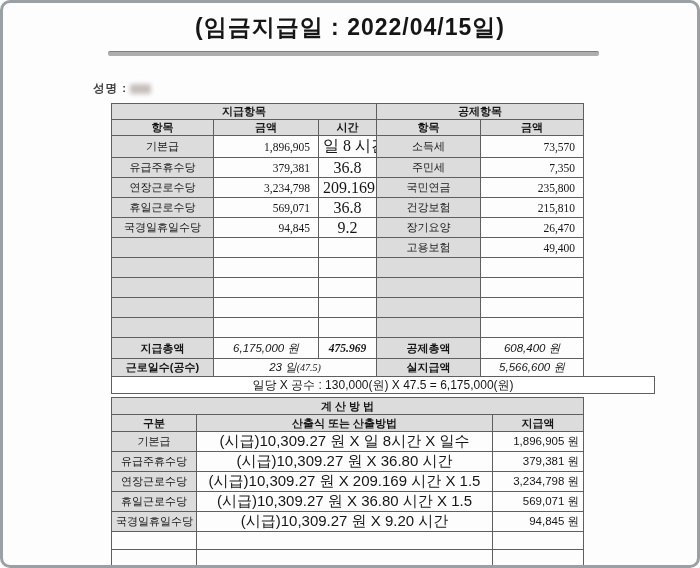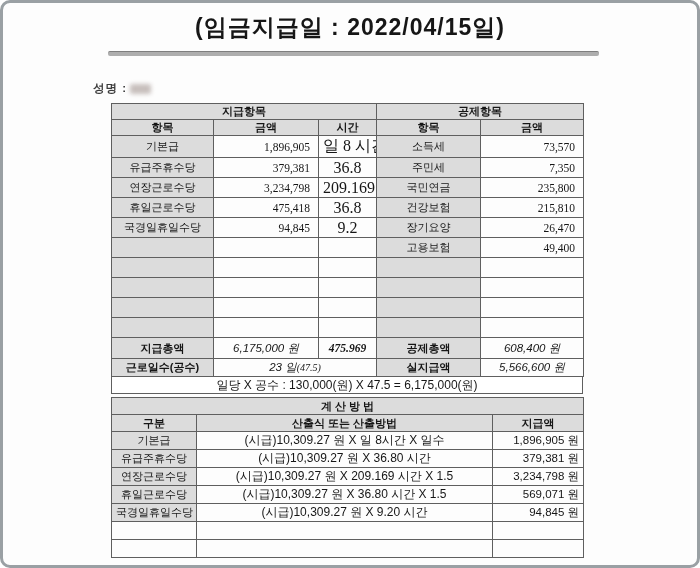--- a/index.html
+++ b/index.html
@@ -55,23 +55,23 @@
   td.b { font-weight:bold; }
   td.num {
     font-family:"Liberation Serif", serif; font-size:11.5px;
     text-align:right; padding-right:8px;
   }
   td.hrs { font-family:"Liberation Serif", serif; font-size:16px; }
   td.ctr { text-align:center; font-size:11.5px;font-style:italic; }
   .serif { font-family:"Liberation Serif", serif; }
   .paren { font-size:10px; }
   td.camt { text-align:right; font-size:11.5px; }
-  td.formula { font-size:12px; }
+  td.formula { font-size:15px; }
   .daily {
-    position:absolute; top:373px; left:108px; width:472px; height:18px;
+    position:absolute; top:373px; left:108px; width:544px; height:18px;
     border:1px solid var(--line); background:#fff;
     font-size:12px; text-align:center; line-height:17px;
   }
 </style>
 </head>
 <body>
 
 <div class="frame">
 
   <div class="title">(임금지급일 : 2022/04/15일)</div>
@@ -118,21 +118,21 @@
     </tr>
     <tr class="drow">
       <td class="g">연장근로수당</td>
       <td class="num">3,234,798</td>
       <td class="hrs">209.169</td>
       <td class="g">국민연금</td>
       <td class="num">235,800</td>
     </tr>
     <tr class="drow">
       <td class="g">휴일근로수당</td>
-      <td class="num">475,418</td>
+      <td class="num">569,071</td>
       <td class="hrs">36.8</td>
       <td class="g">건강보험</td>
       <td class="num">215,810</td>
     </tr>
     <tr class="drow">
       <td class="g">국경일휴일수당</td>
       <td class="num">94,845</td>
       <td class="hrs">9.2</td>
       <td class="g">장기요양</td>
       <td class="num">26,470</td>

